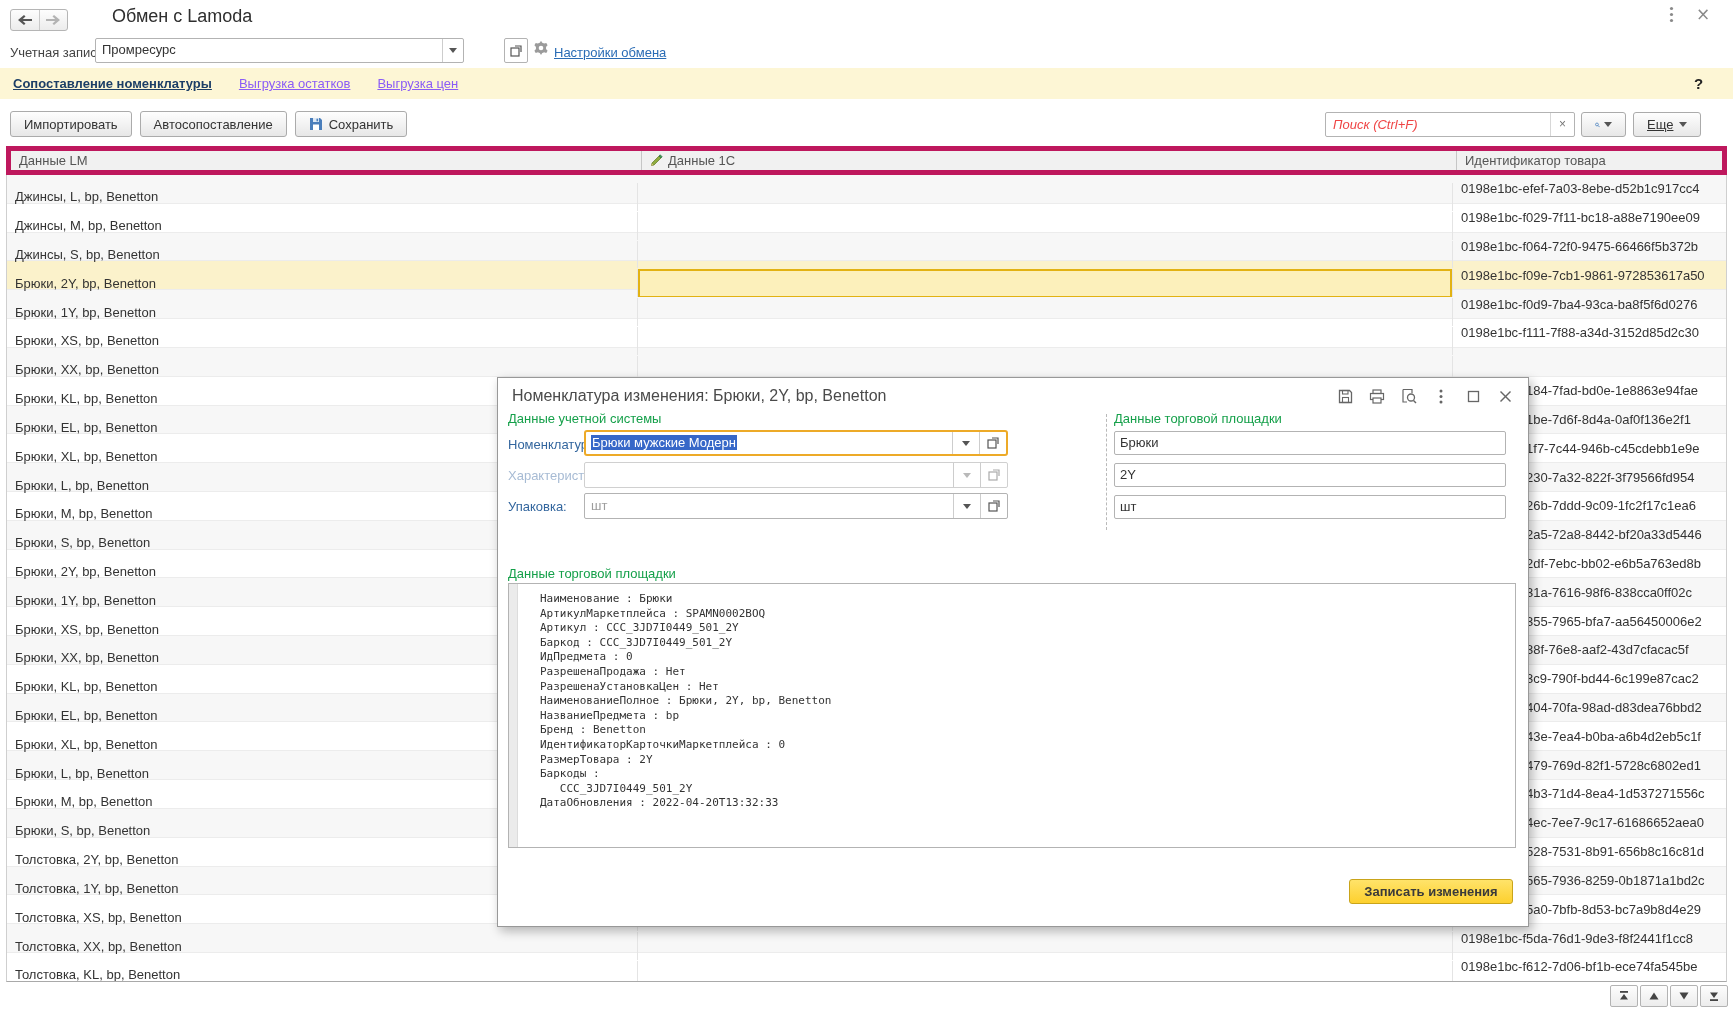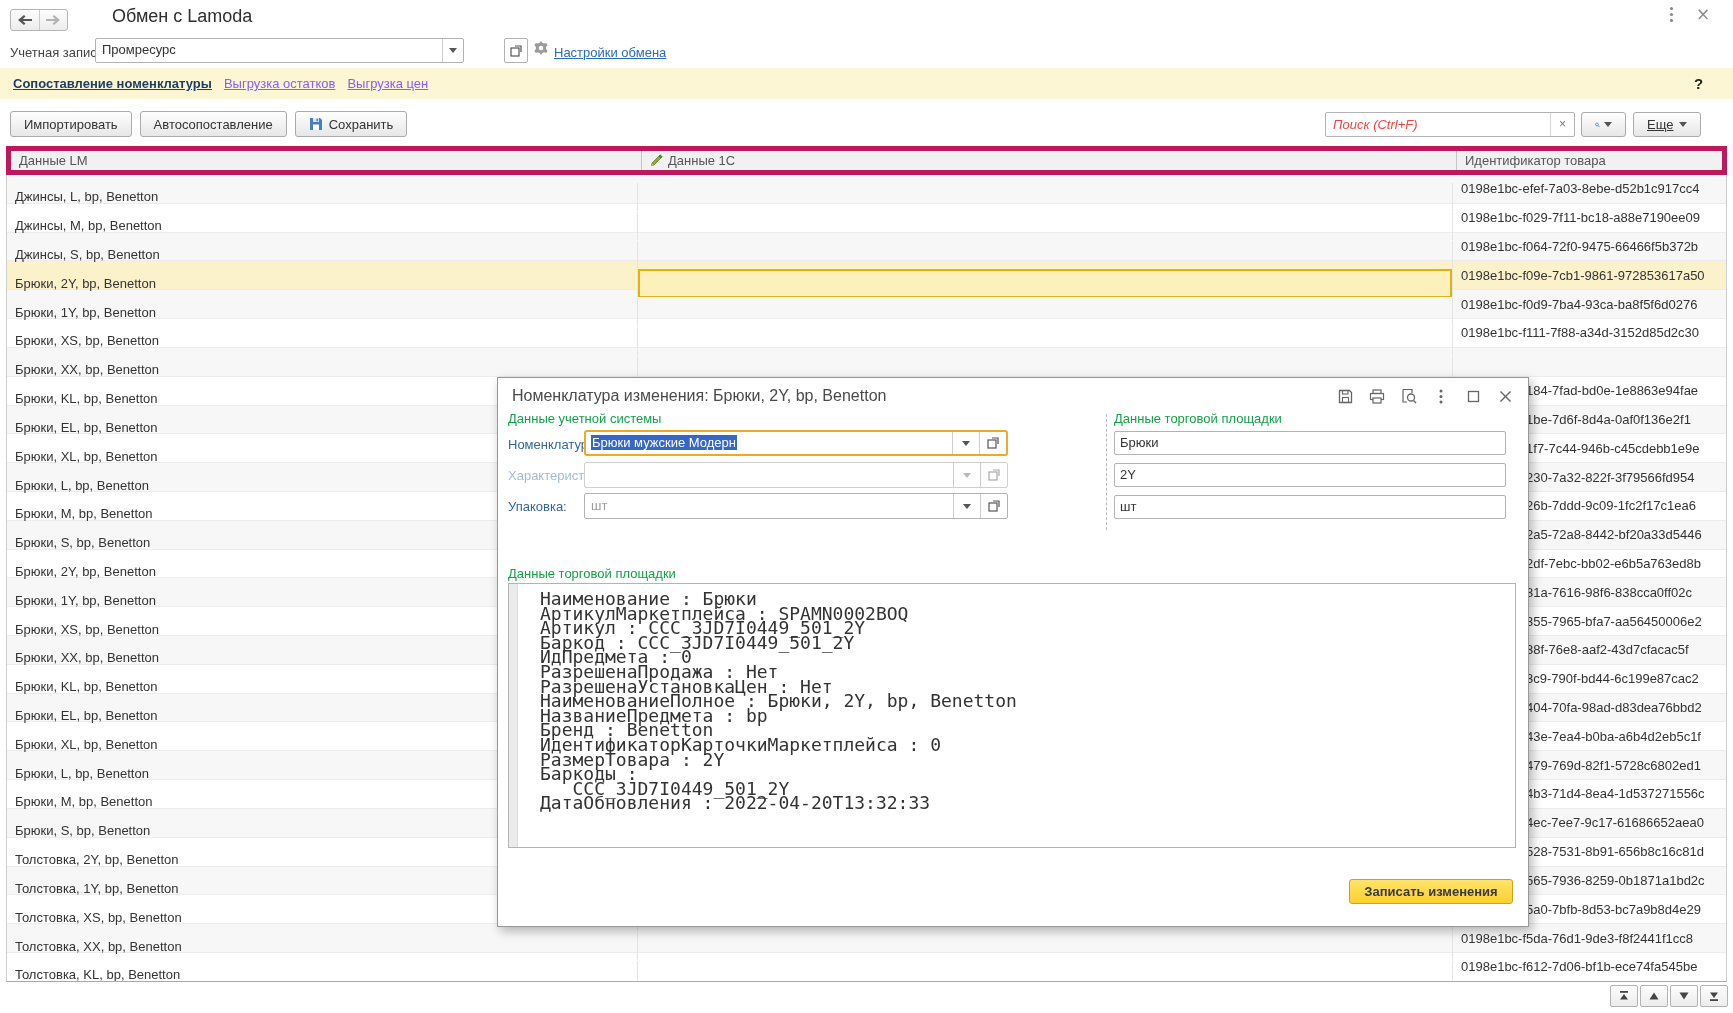--- a/index.html
+++ b/index.html
@@ -22,21 +22,21 @@
   .form-label { color:#444; }
   .combo { display:flex; align-items:stretch; background:#fff; border:1px solid #b3b3b3; border-radius:2px; }
   .combo .txt { flex:1; padding:3px 6px; white-space:nowrap; overflow:hidden; }
   .combo .dd { width:21px; border-left:1px solid #cdcdcd; display:flex; align-items:center; justify-content:center; cursor:pointer; }
   .caret { width:0; height:0; border-left:4px solid transparent; border-right:4px solid transparent; border-top:5px solid #555; }
   .sq-btn { border:1px solid #b3b3b3; border-radius:2px; background:#fff; display:flex; align-items:center; justify-content:center; cursor:pointer; }
   a.lnk { color:#2a6cb5; text-decoration:underline; cursor:pointer; }
 
   
   .tabstrip { left:0; top:68px; width:1733px; height:31px; background:#fdf6d5;
-    display:flex; align-items:center; padding-left:13px; gap:12px; }
+    display:flex; align-items:center; padding-left:13px; gap:27px; }
   .tab { color:#8b5cf6; text-decoration:underline; cursor:pointer; white-space:nowrap; }
   .tab.active { color:#1c3e66; font-weight:bold; }
   .help-q { left:1694px; top:75px; font-size:15px; font-weight:bold; color:#222; cursor:pointer; }
 
   
   .toolbar { left:10px; top:111px; display:flex; gap:8px; }
   .btn { height:26px; padding:0 13px; display:inline-flex; align-items:center; gap:6px;
     border:1px solid #ababab; border-radius:3px; background:linear-gradient(#fefefe,#e7e7e7);
     color:#333; cursor:pointer; white-space:nowrap; }
   .search-box { left:1325px; top:112px; width:250px; height:25px; border:1px solid #b3b3b3; border-radius:2px;
@@ -92,21 +92,21 @@
   .dlg-combo .op { border-left:1px solid #cdcdcd; }
   .dlg-combo.disabled { border-color:#d0d0d0; }
   .dlg-combo.disabled .caret { border-top-color:#b9b9b9; }
   .placeholder { color:#9d9d9d; }
   .dash-sep { position:absolute; left:608px; top:36px; height:116px; border-left:1px dashed #b9b9b9; }
   .ro-input { position:absolute; left:616px; width:392px; height:24px; border:1px solid #b3b3b3;
     border-radius:2px; background:#fff; padding:3px 5px; white-space:nowrap; overflow:hidden; }
   .detail-box { position:absolute; left:10px; top:205px; width:1008px; height:265px;
     border:1px solid #b3b3b3; background:#fff; display:flex; }
   .detail-gutter { width:9px; background:#ebebeb; border-right:1px solid #dcdcdc; }
-  .detail-pre { font-family:"DejaVu Sans Mono","Liberation Mono",monospace; font-size:18px;
+  .detail-pre { font-family:"DejaVu Sans Mono","Liberation Mono",monospace; font-size:11px;
     line-height:14.6px; color:#333; padding:8px 0 0 22px; white-space:pre; }
   .save-changes { position:absolute; left:851px; top:501px; width:164px; height:25px;
     background:linear-gradient(#ffe36a,#fdd02e); border:1px solid #c9a41a; border-radius:3px;
     font-weight:bold; color:#3a3a3a; display:flex; align-items:center; justify-content:center; cursor:pointer; }
 </style>
 </head>
 <body>
 
 <div class="abs nav-group">
   <div class="nav-btn">

